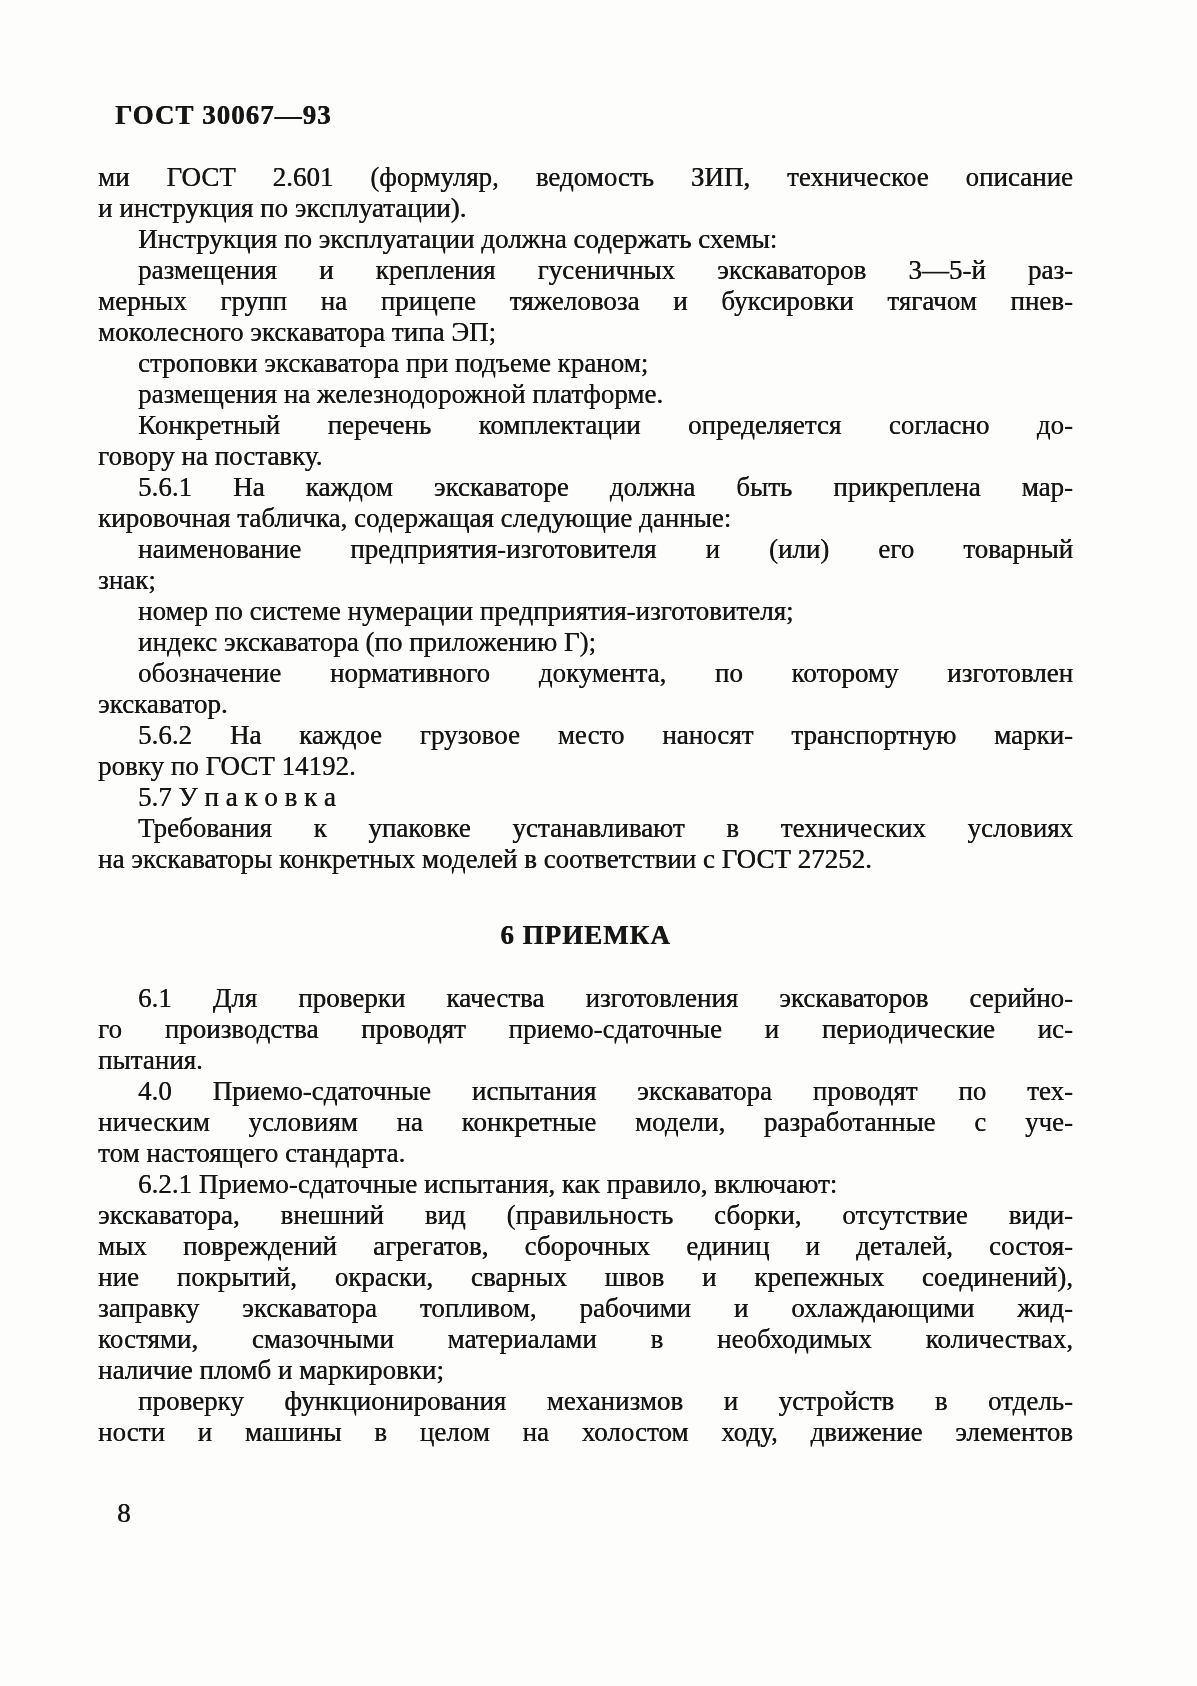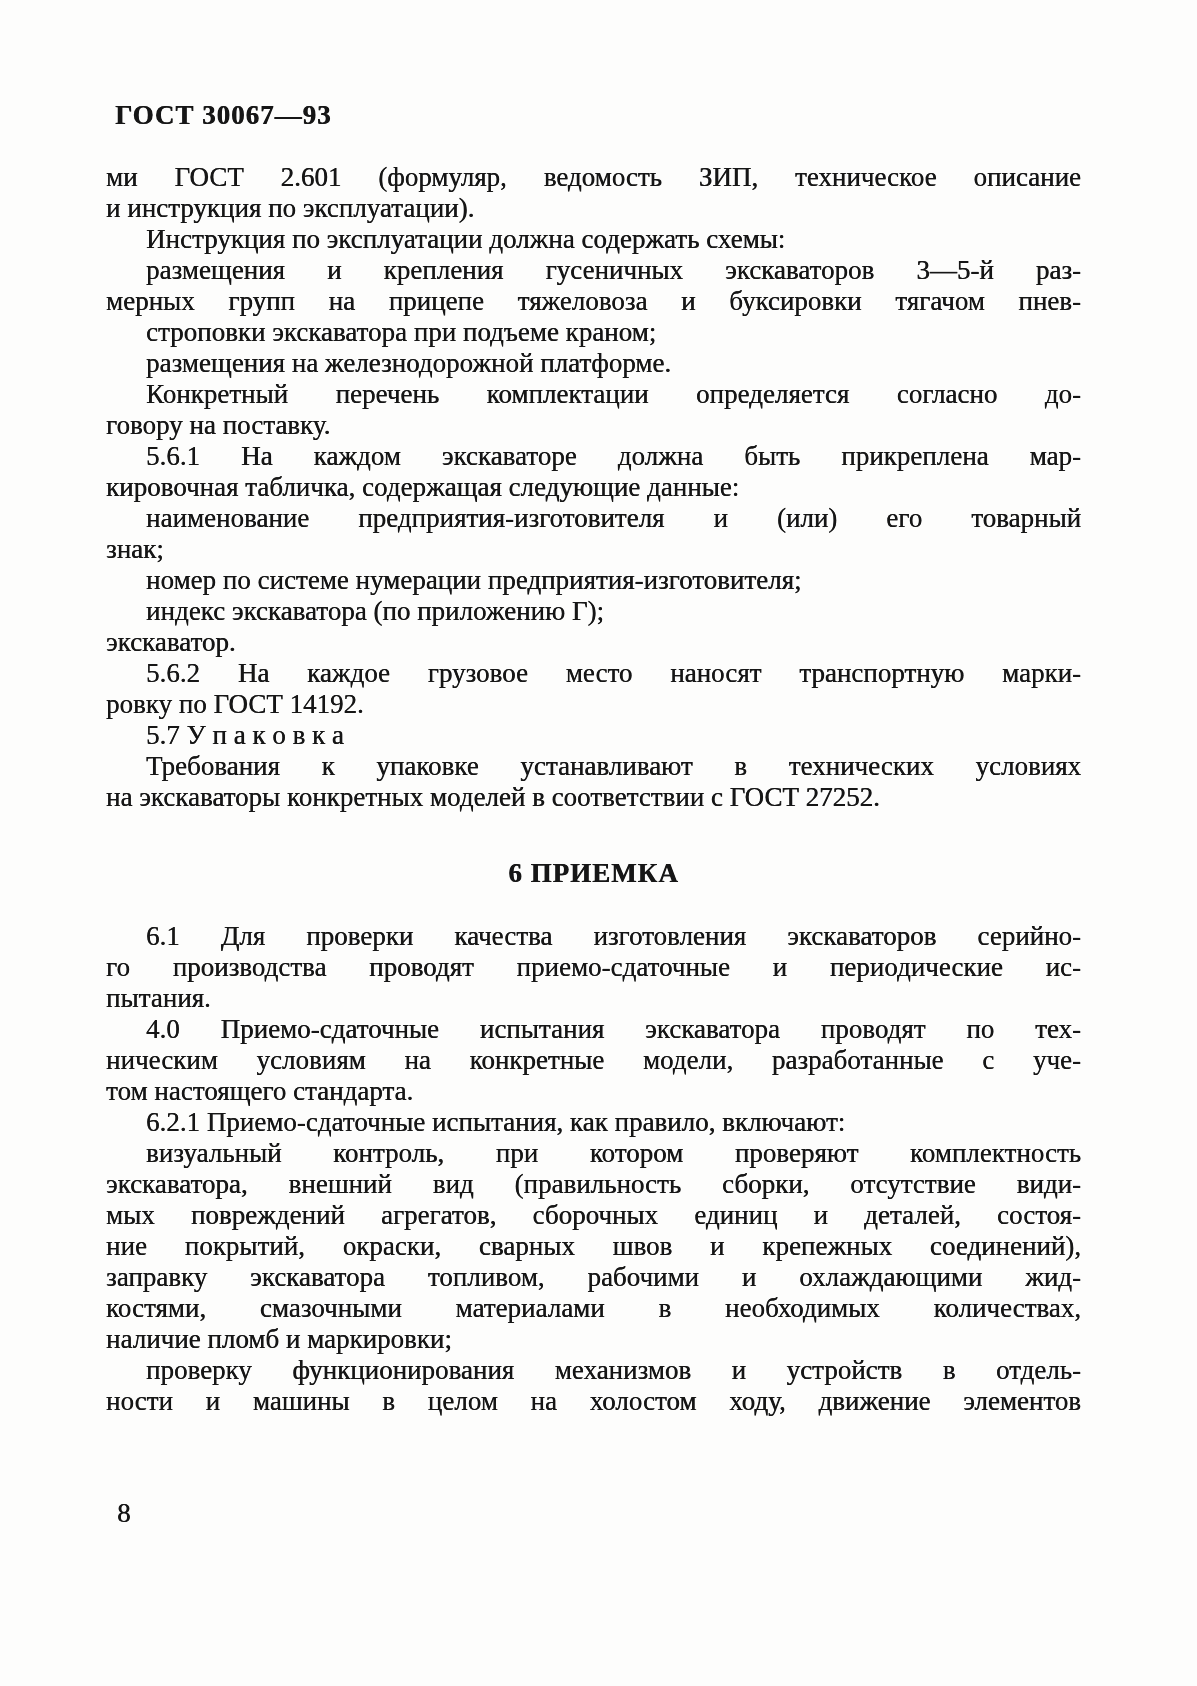--- a/index.html
+++ b/index.html
@@ -17,21 +17,21 @@
     left: 115px;
     top: 100px;
     font-size: 27px;
     font-weight: bold;
     letter-spacing: 1px;
     text-shadow: 0.4px 0 0 currentColor;
     text-align: center;
   }
   .doc-body {
     position: absolute;
-    left: 106px;
+    left: 98px;
     top: 162px;
     width: 975px;
     font-size: 27px;
     line-height: 31px;
     text-shadow: 0.35px 0 0 currentColor;
   }
   .line { text-align: justify; text-align-last: left; white-space: normal; }
   .line.fill { text-align-last: justify; }
   .line.indent { text-indent: 40px; }
   .heading {
@@ -55,45 +55,46 @@
 
 <div class="page">
   <div class="doc-header">ГОСТ 30067—93</div>
 
   <div class="doc-body">
       <div class="line fill">ми ГОСТ 2.601 (формуляр, ведомость ЗИП, техническое описание</div>
       <div class="line">и инструкция по эксплуатации).</div>
       <div class="line indent">Инструкция по эксплуатации должна содержать схемы:</div>
       <div class="line indent fill">размещения и крепления гусеничных экскаваторов 3—5-й раз-</div>
       <div class="line fill">мерных групп на прицепе тяжеловоза и буксировки тягачом пнев-</div>
+      <div class="line">моколесного экскаватора типа ЭП;</div>
       <div class="line indent">строповки экскаватора при подъеме краном;</div>
       <div class="line indent">размещения на железнодорожной платформе.</div>
       <div class="line indent fill">Конкретный перечень комплектации определяется согласно до-</div>
       <div class="line">говору на поставку.</div>
       <div class="line indent fill">5.6.1 На каждом экскаваторе должна быть прикреплена мар-</div>
       <div class="line">кировочная табличка, содержащая следующие данные:</div>
       <div class="line indent fill">наименование предприятия-изготовителя и (или) его товарный</div>
       <div class="line">знак;</div>
       <div class="line indent">номер по системе нумерации предприятия-изготовителя;</div>
       <div class="line indent">индекс экскаватора (по приложению Г);</div>
+      <div class="line indent fill">обозначение нормативного документа, по которому изготовлен</div>
       <div class="line">экскаватор.</div>
       <div class="line indent fill">5.6.2 На каждое грузовое место наносят транспортную марки-</div>
       <div class="line">ровку по ГОСТ 14192.</div>
       <div class="line indent">5.7 У п а к о в к а</div>
       <div class="line indent fill">Требования к упаковке устанавливают в технических условиях</div>
       <div class="line">на экскаваторы конкретных моделей в соответствии с ГОСТ 27252.</div>
       <div class="heading">6 ПРИЕМКА</div>
       <div class="line indent fill">6.1 Для проверки качества изготовления экскаваторов серийно-</div>
       <div class="line fill">го производства проводят приемо-сдаточные и периодические ис-</div>
       <div class="line">пытания.</div>
       <div class="line indent fill">4.0 Приемо-сдаточные испытания экскаватора проводят по тех-</div>
       <div class="line fill">ническим условиям на конкретные модели, разработанные с уче-</div>
       <div class="line">том настоящего стандарта.</div>
       <div class="line indent">6.2.1 Приемо-сдаточные испытания, как правило, включают:</div>
-      <div class="line indent fill">визуальный контроль, при котором проверяют комплектность</div>
       <div class="line fill">экскаватора, внешний вид (правильность сборки, отсутствие види-</div>
       <div class="line fill">мых повреждений агрегатов, сборочных единиц и деталей, состоя-</div>
       <div class="line fill">ние покрытий, окраски, сварных швов и крепежных соединений),</div>
       <div class="line fill">заправку экскаватора топливом, рабочими и охлаждающими жид-</div>
       <div class="line fill">костями, смазочными материалами в необходимых количествах,</div>
       <div class="line">наличие пломб и маркировки;</div>
       <div class="line indent fill">проверку функционирования механизмов и устройств в отдель-</div>
       <div class="line fill">ности и машины в целом на холостом ходу, движение элементов</div>
     </div>
 

